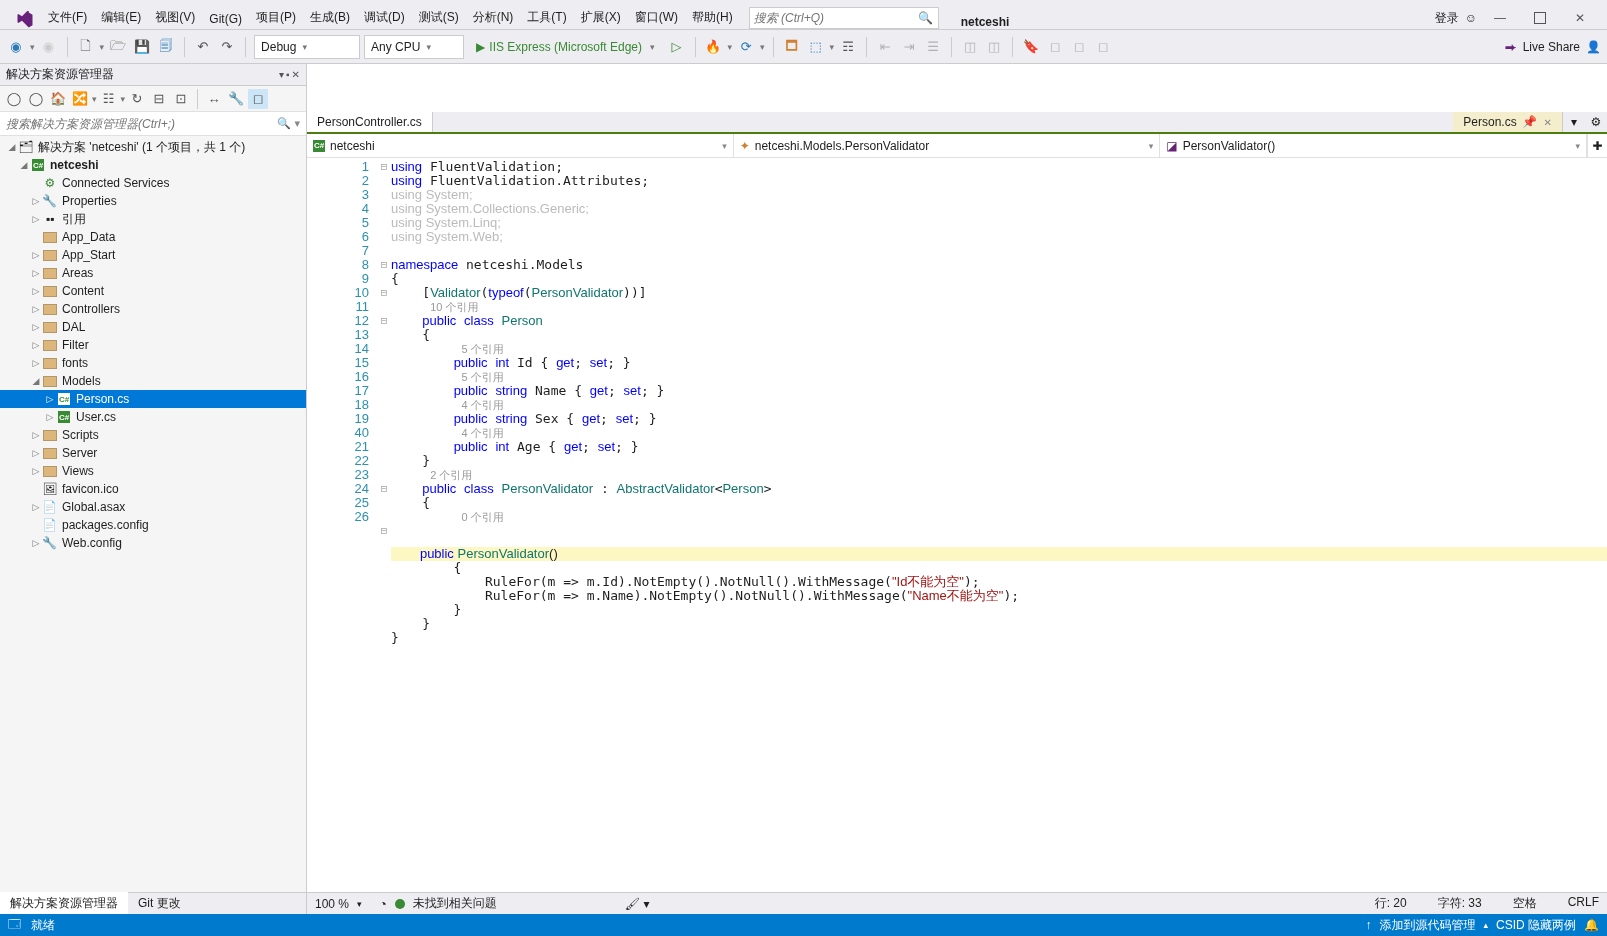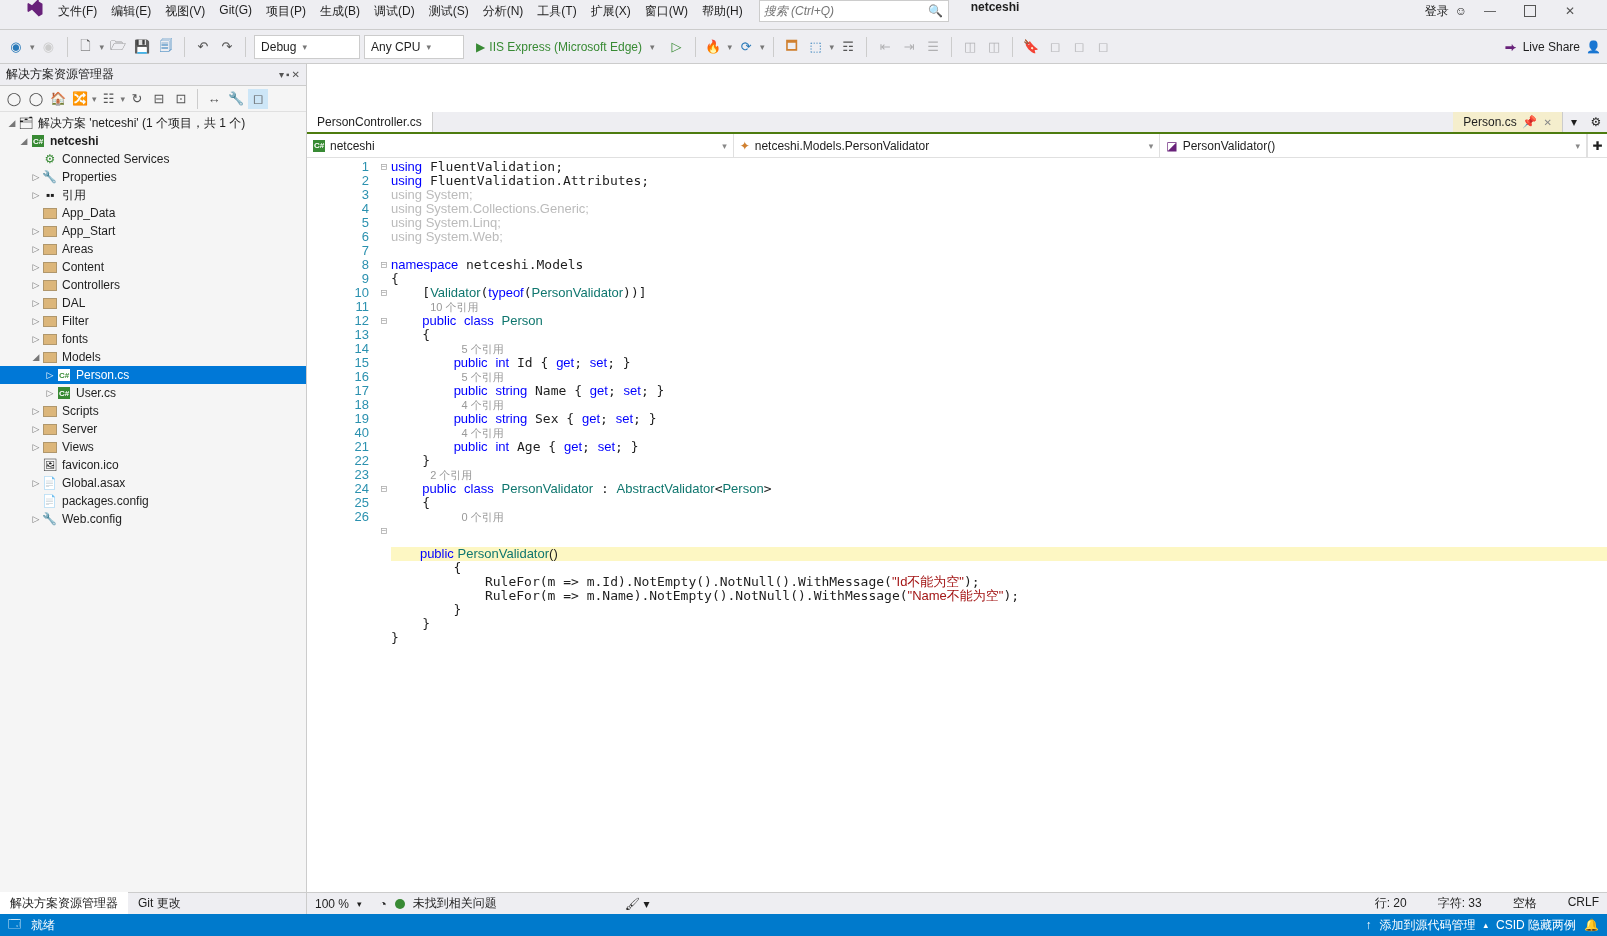--- a/index.html
+++ b/index.html
@@ -1,17 +1,17 @@
 <!DOCTYPE html>
 <html><head>
 <meta charset="utf-8">
 <style>
 * { margin:0; padding:0; box-sizing:border-box; font-family:"Microsoft YaHei","Segoe UI",sans-serif; }
 body { width:1607px; height:936px; background:#fff; font-size:12px; overflow:hidden; position:relative; color:#1e1e1e;}
-.menubar { height:30px; display:flex; align-items:flex-start; background:#eeeef2; border-bottom:1px solid #ccc; padding:0 20px; gap:2px;}
+.menubar { height:30px; display:flex; align-items:flex-end; background:#eeeef2; border-bottom:1px solid #ccc; padding:0 10px; gap:2px;}
 .vs-logo { width:18px; height:18px; margin:0 6px;}
 .menubar .mi { padding:3px 6px; cursor:default;}
 .searchbox { margin-left:8px; width:190px; height:22px; border:1px solid #ccc; display:flex; align-items:center; padding:0 4px; background:#fff;}
 .searchbox input { border:none; outline:none; flex:1; font-style:italic; color:#888; font-size:12px;}
 .sol-badge { margin-left:20px; font-weight:bold;}
 .right-titlebar { margin-left:auto; display:flex; align-items:center; gap:6px;}
 .winbtn { width:34px; height:22px; display:flex; align-items:center; justify-content:center; color:#555;}
 .toolbar { height:34px; display:flex; align-items:center; background:#eeeef2; border-bottom:1px solid #ccc; padding:0 6px; gap:4px;}
 .icn { width:20px; height:20px; display:flex; align-items:center; justify-content:center; color:#555; font-size:13px;}
 .sep { width:1px; height:20px; background:#ccc; margin:0 4px;}
@@ -173,20 +173,24 @@
       <span class="icn">☷</span>
         <span style="font-size:9px;color:#777">▾</span>
       <span class="icn">↻</span>
       <span class="icn">⊟</span>
       <span class="icn">⊡</span>
       <span class="sep"></span>
       <span class="icn">↔</span>
       <span class="icn">🔧</span>
       <span class="icn" style="background:#cde6f7">◻</span>
     </div>
+    <div class="solsearch">
+      <input placeholder="搜索解决方案资源管理器(Ctrl+;)" style="">
+      <span style="font-size:11px;color:#888">🔍 ▾</span>
+    </div>
     <div class="tree">
       <div class="tn" style="padding-left:6px">
           <span class="tw">◢</span>
           <span class="fic">🗂</span>
           <span>解决方案 'netceshi' (1 个项目，共 1 个)</span>
         </div>
       <div class="tn" style="padding-left:18px">
           <span class="tw">◢</span>
           <span class="fic">
             <span class="csic">C#</span>

